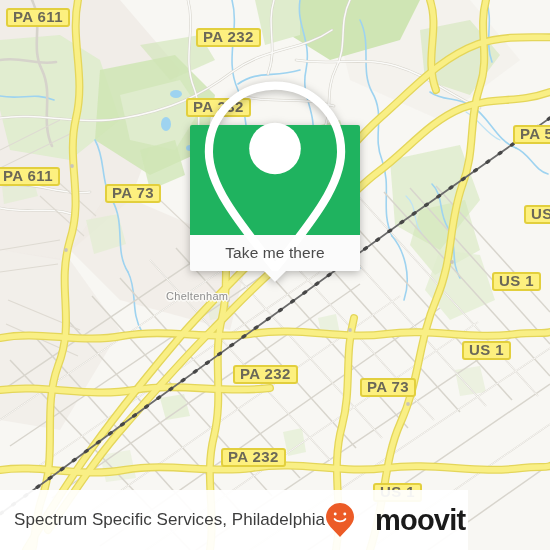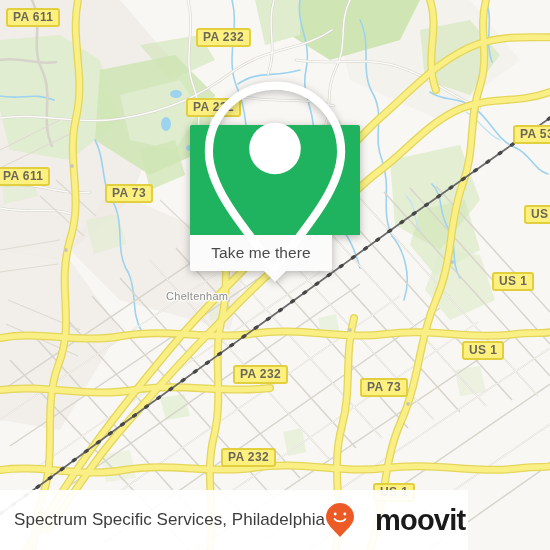--- a/index.html
+++ b/index.html
@@ -15,21 +15,21 @@
   #map svg{display:block;width:550px;height:550px;}
 
   
   .shield{
     position:absolute;
     background:#ffffff;
     border:2px solid #0369a1;
     border-radius:3px;
     color:#5a5a50;
     font-weight:bold;
-    font-size:12px;
+    font-size:15px;
     letter-spacing:.4px;
     padding:1px 5px 2px 5px;
     line-height:12px;
     white-space:nowrap;
     box-sizing:border-box;
     font-family:"Liberation Sans","DejaVu Sans",sans-serif;
   }
   .shield.yellowfill{background:#fdf07f;border-color:#e2cf3d;color:#6b6858;}
 
   
@@ -48,21 +48,21 @@
   #callout{
     position:absolute;left:190px;top:125px;width:170px;
     filter:drop-shadow(0 2px 4px rgba(0,0,0,.28));
   }
   #callout-head{
     width:170px;height:110px;background:#1fb35f;
     border-radius:2px 2px 0 0;
     display:flex;align-items:center;justify-content:center;
   }
   #callout-foot{
-    width:142px;height:36px;background:#fbfbfb;
+    width:170px;height:36px;background:#fbfbfb;
     border-radius:0 0 2px 2px;
     display:flex;align-items:center;justify-content:center;
     color:#4a4a4a;font-size:15.5px;letter-spacing:.1px;
   }
   #callout-tail{
     position:absolute;left:50%;top:146px;margin-left:-11px;
     width:0;height:0;
     border-left:11px solid transparent;
     border-right:11px solid transparent;
     border-top:11px solid #fbfbfb;

